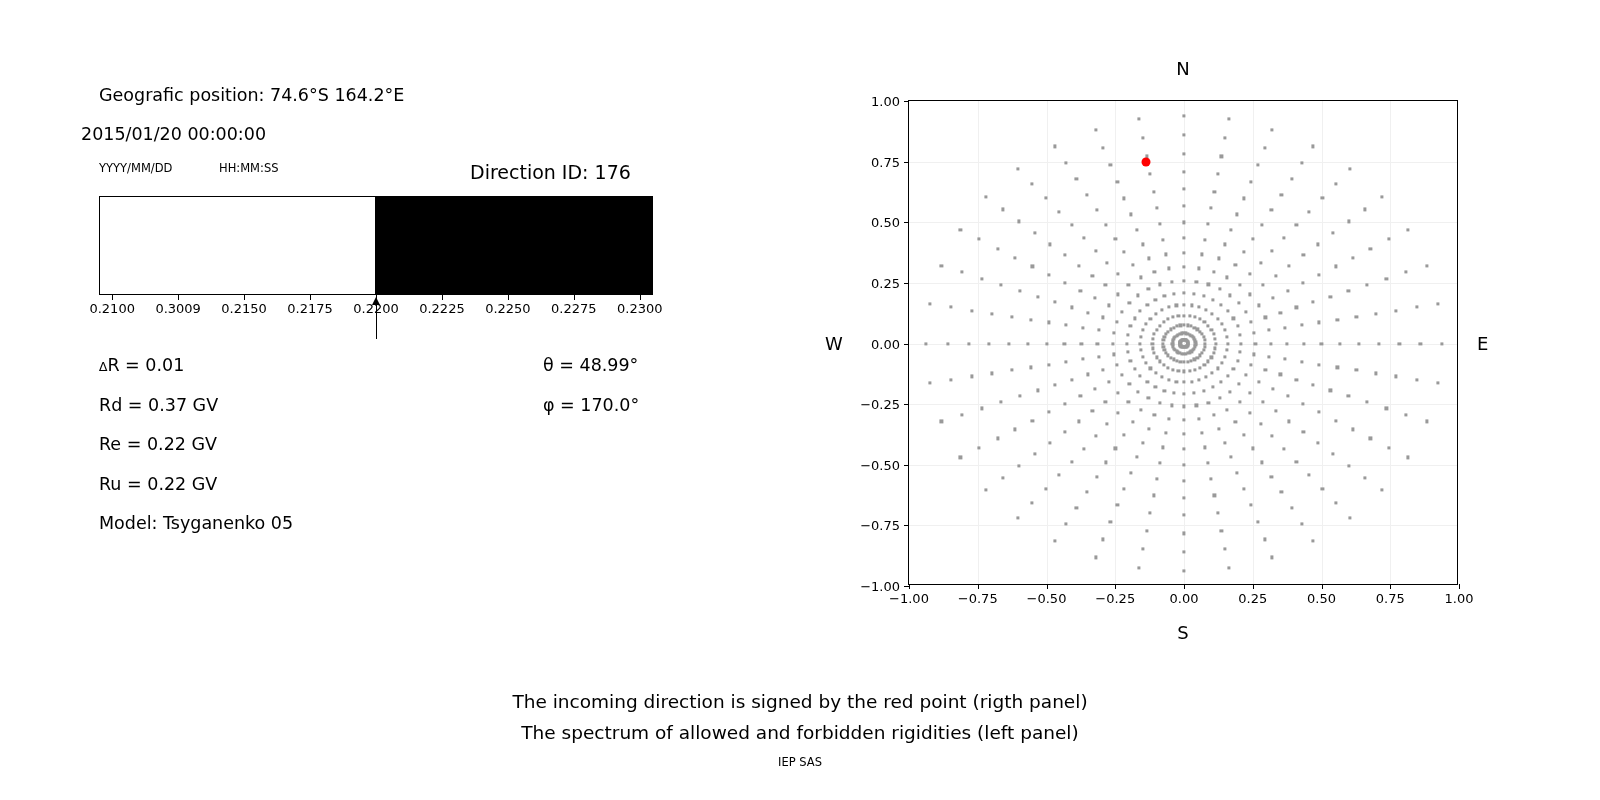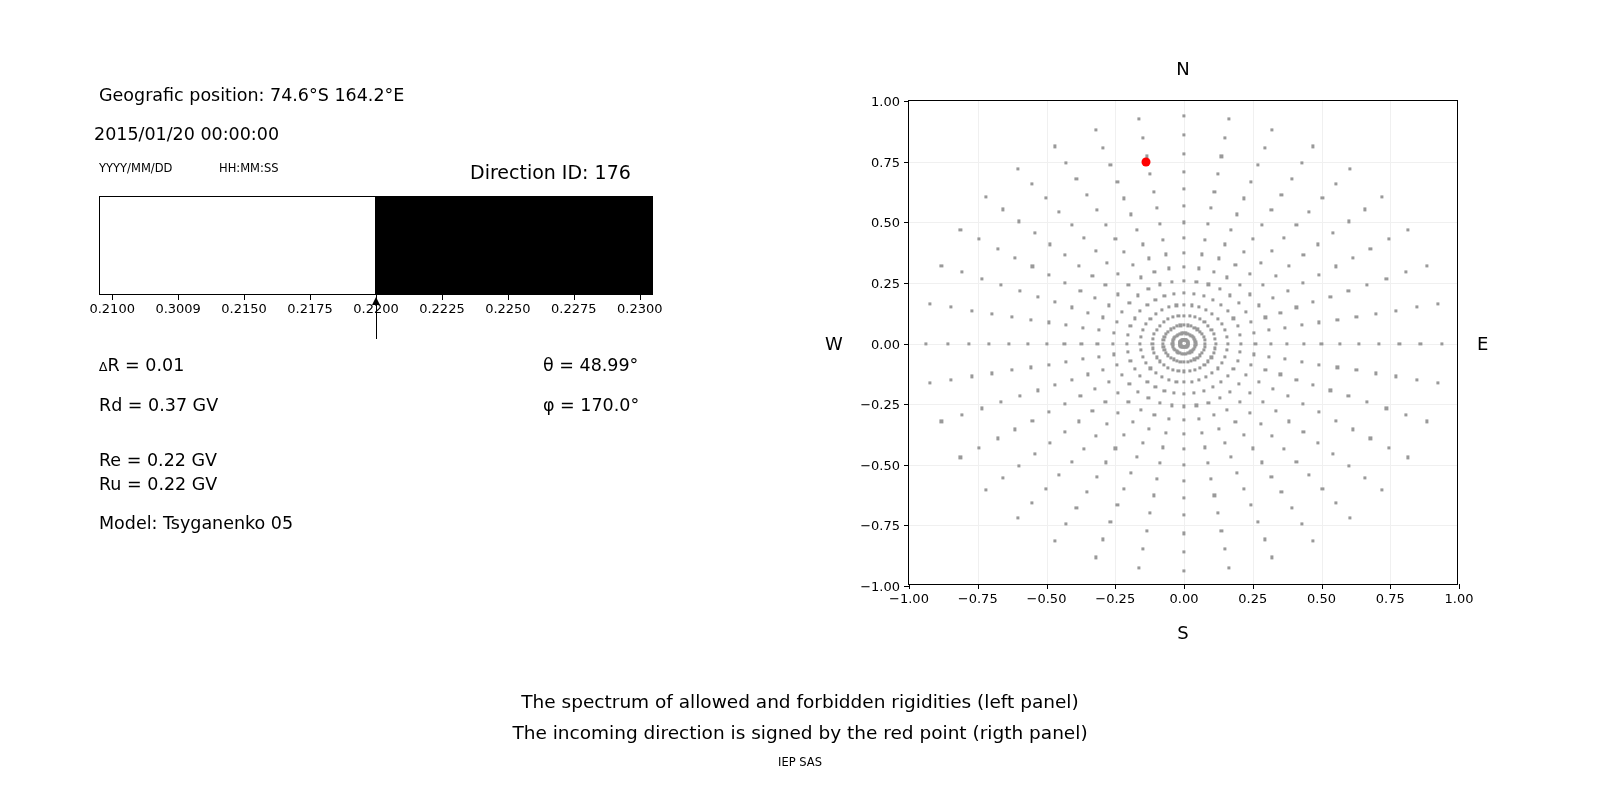--- a/index.html
+++ b/index.html
@@ -21,21 +21,21 @@
     position: absolute;
     left: 0; top: 0;
     width: 780px; height: 620px;
   }
   .info-line {
     position: absolute;
     white-space: nowrap;
     font-family: "DejaVu Sans", sans-serif;
   }
   #geo-position  { left: 99px; top: 85px;  font-size: 17.5px; }
-  #datetime      { left: 94px; top: 124px; font-size: 17.5px; }
+  #datetime      { left: 81px; top: 124px; font-size: 17.5px; }
   #fmt-date      { left: 99px; top: 161px; font-size: 11.5px; }
   #fmt-time      { left: 219px; top: 161px; font-size: 11.5px; }
   #direction-id  { left: 470px; top: 161px; font-size: 19px; }
 
   
   #spectrum-bar {
     position: absolute;
     left: 99px; top: 196px;
     width: 554px; height: 99px;
     border: 1px solid #000000;
@@ -251,21 +251,21 @@
 
   <div id="rs-marker">
     <div id="rs-arrow-line" style="left: 277px;"></div>
     <div id="rs-arrow-head" style="left: 277px;"></div>
   </div>
 
 
   <div id="params-left">
       <div class="param param-left" style="top: 355px;"><span class="delta-small">∆</span>R = 0.01</div>
       <div class="param param-left" style="top: 394.5px;">Rd = 0.37 GV</div>
-      <div class="param param-left" style="top: 434px; margin-top: 16px;">Re = 0.22 GV</div>
+      <div class="param param-left" style="top: 434px;">Re = 0.22 GV</div>
       <div class="param param-left" style="top: 473.5px;">Ru = 0.22 GV</div>
       <div class="param param-left" style="top: 513px;">Model: Tsyganenko 05</div>
     </div>
   <div id="params-right">
       <div class="param param-right" style="top: 355px;">θ = 48.99°</div>
       <div class="param param-right" style="top: 394.5px;">φ = 170.0°</div>
     </div>
 
 </div>
 
@@ -944,17 +944,17 @@
         <div class="xtick-mark" style="left: 481.25px;"></div>
         <div class="xtick-label" style="left: 481.25px;">0.75</div>
         <div class="xtick-mark" style="left: 550px;"></div>
         <div class="xtick-label" style="left: 550px;">1.00</div>
       </div>
   </div>
 
 </div>
 
 <div id="caption">
+  <div>The incoming direction is signed by the red point (rigth panel)</div>
   <div>The spectrum of allowed and forbidden rigidities (left panel)</div>
-  <div>The incoming direction is signed by the red point (rigth panel)</div>
 </div>
 
 <div id="footer">IEP SAS</div>
 
 </body></html>

